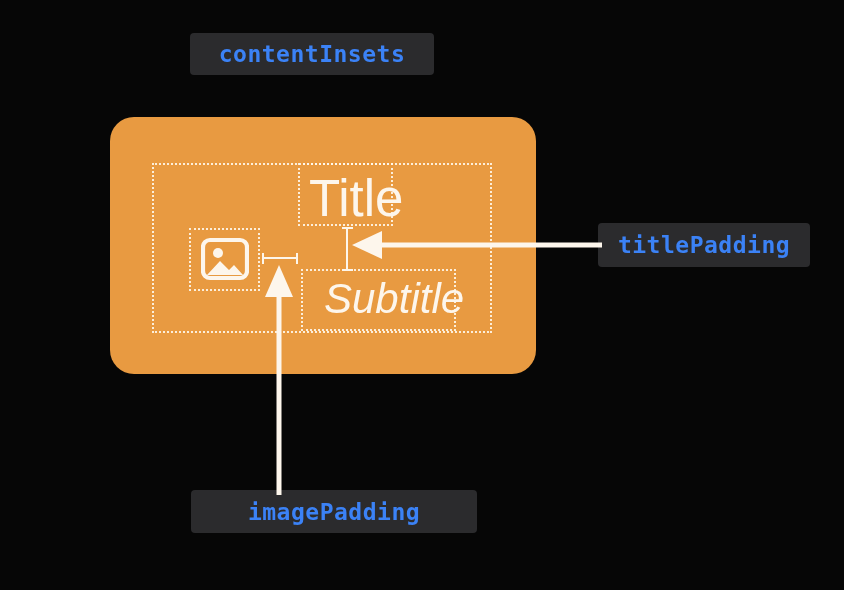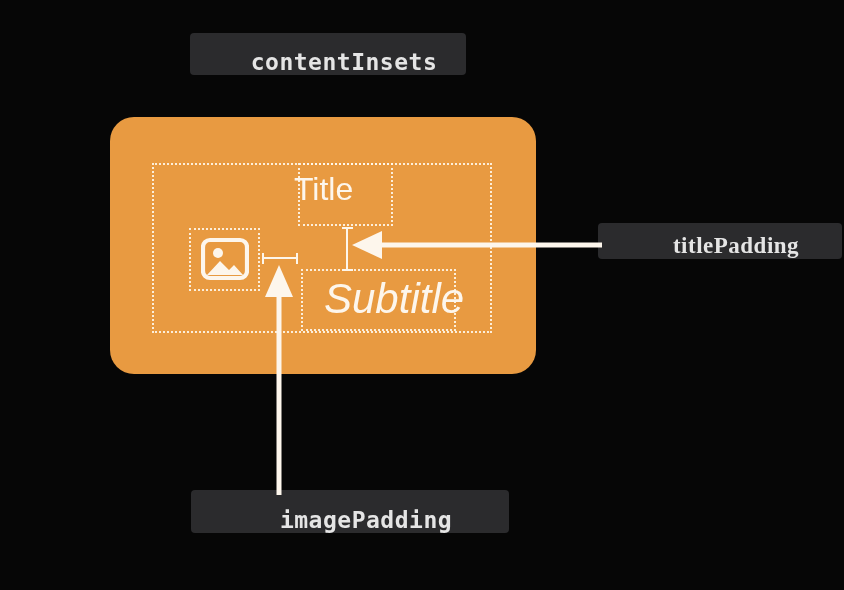--- a/index.html
+++ b/index.html
@@ -13,41 +13,39 @@
     height: 590px;
     background: #060606;
     overflow: hidden;
     font-family: "Liberation Sans", sans-serif;
   }
 
   
   .code-label {
     position: absolute;
     background: #2b2b2d;
-    color: #e5e5e5;
+    color: #3b82f6;
     font-family: "DejaVu Sans Mono", monospace;
     font-weight: 700;
     letter-spacing: 0.5px;
     border-radius: 4px;
     display: flex;
-    align-items: flex-end;
+    align-items: center;
     justify-content: center;
     white-space: nowrap;
-    padding-left: 32px;
   }
   #label-contentinsets {
     left: 190px;  top: 33px;
     width: 244px; height: 42px;
     font-size: 23px;
   }
   #label-titlepadding {
     left: 598px;  top: 223px;
-    width: 212px; height: 36px;
+    width: 212px; height: 44px;
     font-size: 23px;
-    font-family: Liberation Serif, serif;
   }
   #label-imagepadding {
     left: 191px;  top: 490px;
     width: 286px; height: 43px;
     font-size: 23px;
   }
 
   
   #card {
     position: absolute;
@@ -85,22 +83,22 @@
   }
 
   
   .card-text {
     position: absolute;
     color: #fdf6ec;
     line-height: 1;
     white-space: nowrap;
   }
   #text-title {
-    left: 184px; top: 56px;
-    font-size: 32px;
+    left: 199px; top: 56px;
+    font-size: 51px;
   }
   #text-subtitle {
     left: 214px; top: 161px;
     font-size: 42px;
     font-style: italic;
   }
 
   
   #icon-photo {
     position: absolute;

